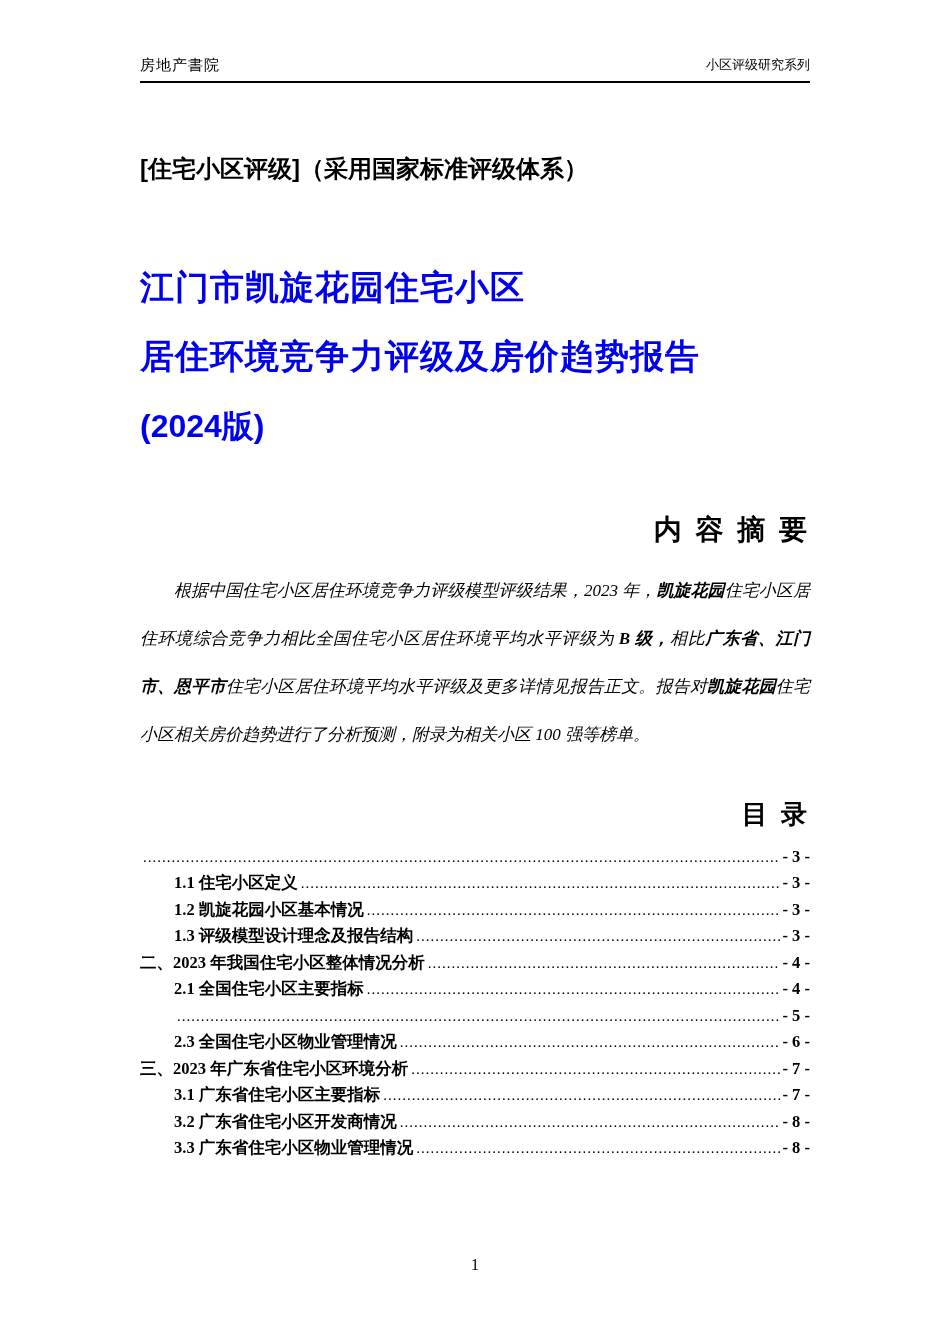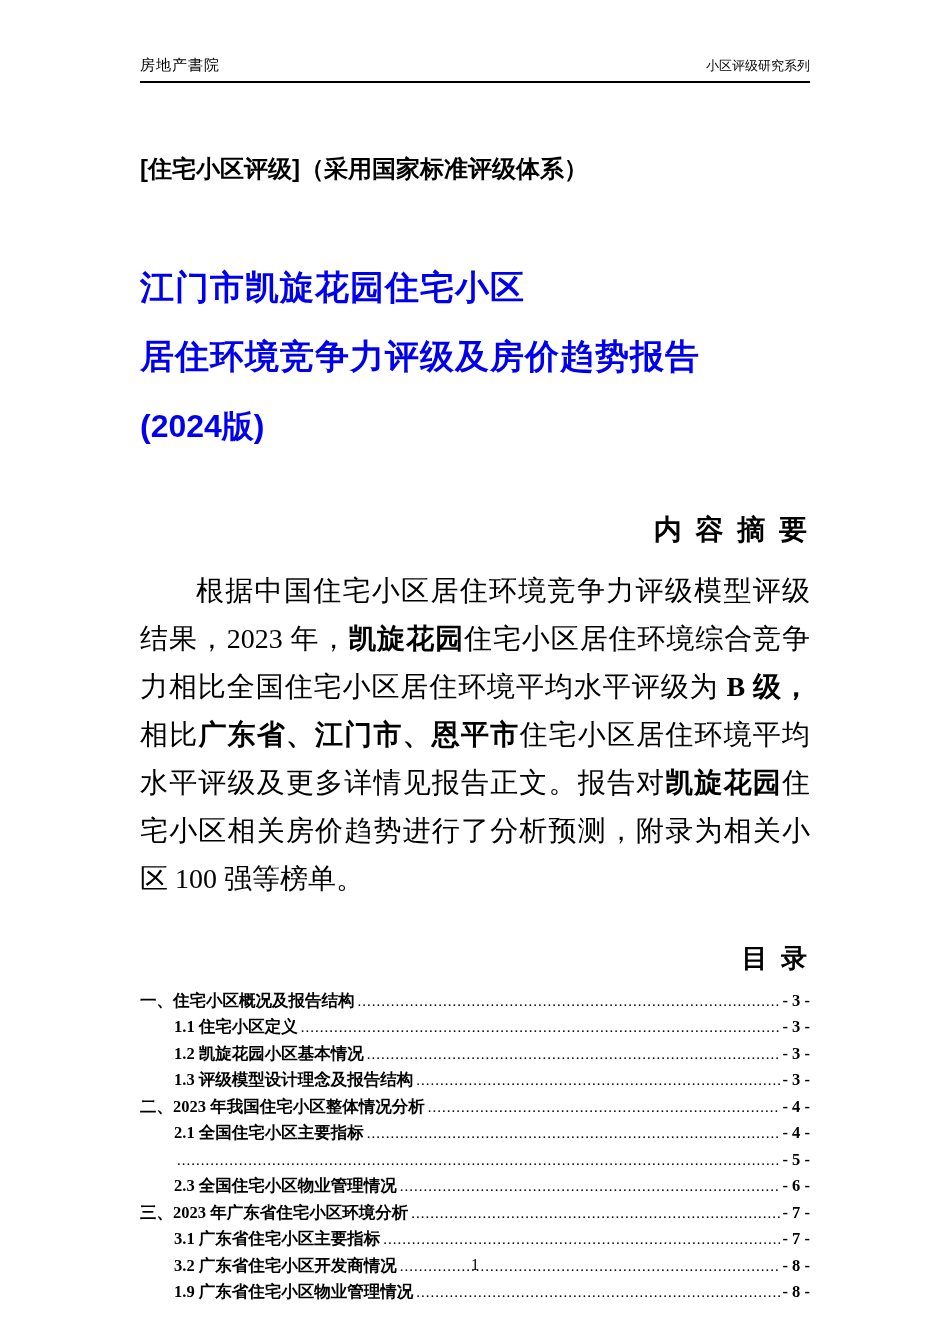--- a/index.html
+++ b/index.html
@@ -12,21 +12,21 @@
     margin: 0 auto;
     padding: 56px 140px 0 140px;
     background: #ffffff;
     color: #000;
     font-family: "Liberation Serif", "DejaVu Serif", serif;
     overflow: hidden;
   }
   .doc-header {
     display: flex;
     justify-content: space-between;
-    align-items: center;
+    align-items: flex-start;
     border-bottom: 2px solid #000;
     padding-bottom: 6px;
   }
   .hdr-left  { font-size: 15px; letter-spacing: 1px; }
   .hdr-right { font-size: 13px; }
   .tagline {
     margin-top: 70px;
     font-family: "Liberation Sans", "DejaVu Sans", sans-serif;
     font-weight: bold;
     font-size: 24px;
@@ -51,24 +51,25 @@
   .abstract-heading {
     margin: 62px 0 0 0;
     text-align: right;
     font-family: Liberation Sans, sans-serif;
     font-weight: bold;
     font-size: 28px;
     letter-spacing: 3px;
   }
   .abstract {
     margin: 18px 0 0 0;
-    font-size: 28px;
+    font-size: 17px;
     line-height: 48px;
     text-align: justify;
     text-indent: 2em;
+    font-style: italic;
   }
   .seg-bold { font-weight: bold; }
   .toc-heading {
     margin: 38px 0 0 0;
     text-align: right;
     font-family: "Liberation Sans", "DejaVu Sans", sans-serif;
     font-weight: bold;
     font-size: 26px;
     letter-spacing: 3px;
   }
@@ -124,21 +125,20 @@
   </div>
 
   <h2 class="abstract-heading">内 容 摘 要</h2>
 
   <p class="abstract"><span>根据中国住宅小区居住环境竞争力评级模型评级结果，2023 年，</span><span class="seg-bold">凯旋花园</span><span>住宅小区居住环境综合竞争力相比全国住宅小区居住环境平均水平评级为 </span><span class="seg-bold">B 级，</span><span>相比</span><span class="seg-bold">广东省、江门市、恩平市</span><span>住宅小区居住环境平均水平评级及更多详情见报告正文。报告对</span><span class="seg-bold">凯旋花园</span><span>住宅小区相关房价趋势进行了分析预测，附录为相关小区 100 强等榜单。</span></p>
 
   <h2 class="toc-heading">目 录</h2>
 
   <nav class="toc">
       <div class="toc-row level-1">
-        <span class="toc-label">一、住宅小区概况及报告结构</span>
         <span class="toc-dots">............................................................................................................................................................................................................................</span>
         <span class="toc-page">- 3 -</span>
       </div>
       <div class="toc-row level-2">
         <span class="toc-label">1.1 住宅小区定义</span>
         <span class="toc-dots">............................................................................................................................................................................................................................</span>
         <span class="toc-page">- 3 -</span>
       </div>
       <div class="toc-row level-2">
         <span class="toc-label">1.2 凯旋花园小区基本情况</span>
@@ -178,21 +178,21 @@
         <span class="toc-label">3.1 广东省住宅小区主要指标</span>
         <span class="toc-dots">............................................................................................................................................................................................................................</span>
         <span class="toc-page">- 7 -</span>
       </div>
       <div class="toc-row level-2">
         <span class="toc-label">3.2 广东省住宅小区开发商情况</span>
         <span class="toc-dots">............................................................................................................................................................................................................................</span>
         <span class="toc-page">- 8 -</span>
       </div>
       <div class="toc-row level-2">
-        <span class="toc-label">1.9 广东省住宅小区物业管理情况</span>
+        <span class="toc-label">3.3 广东省住宅小区物业管理情况</span>
         <span class="toc-dots">............................................................................................................................................................................................................................</span>
         <span class="toc-page">- 8 -</span>
       </div>
     </nav>
 
   <footer class="page-footer">
     <span>1</span>
   </footer>
 
 </div>

